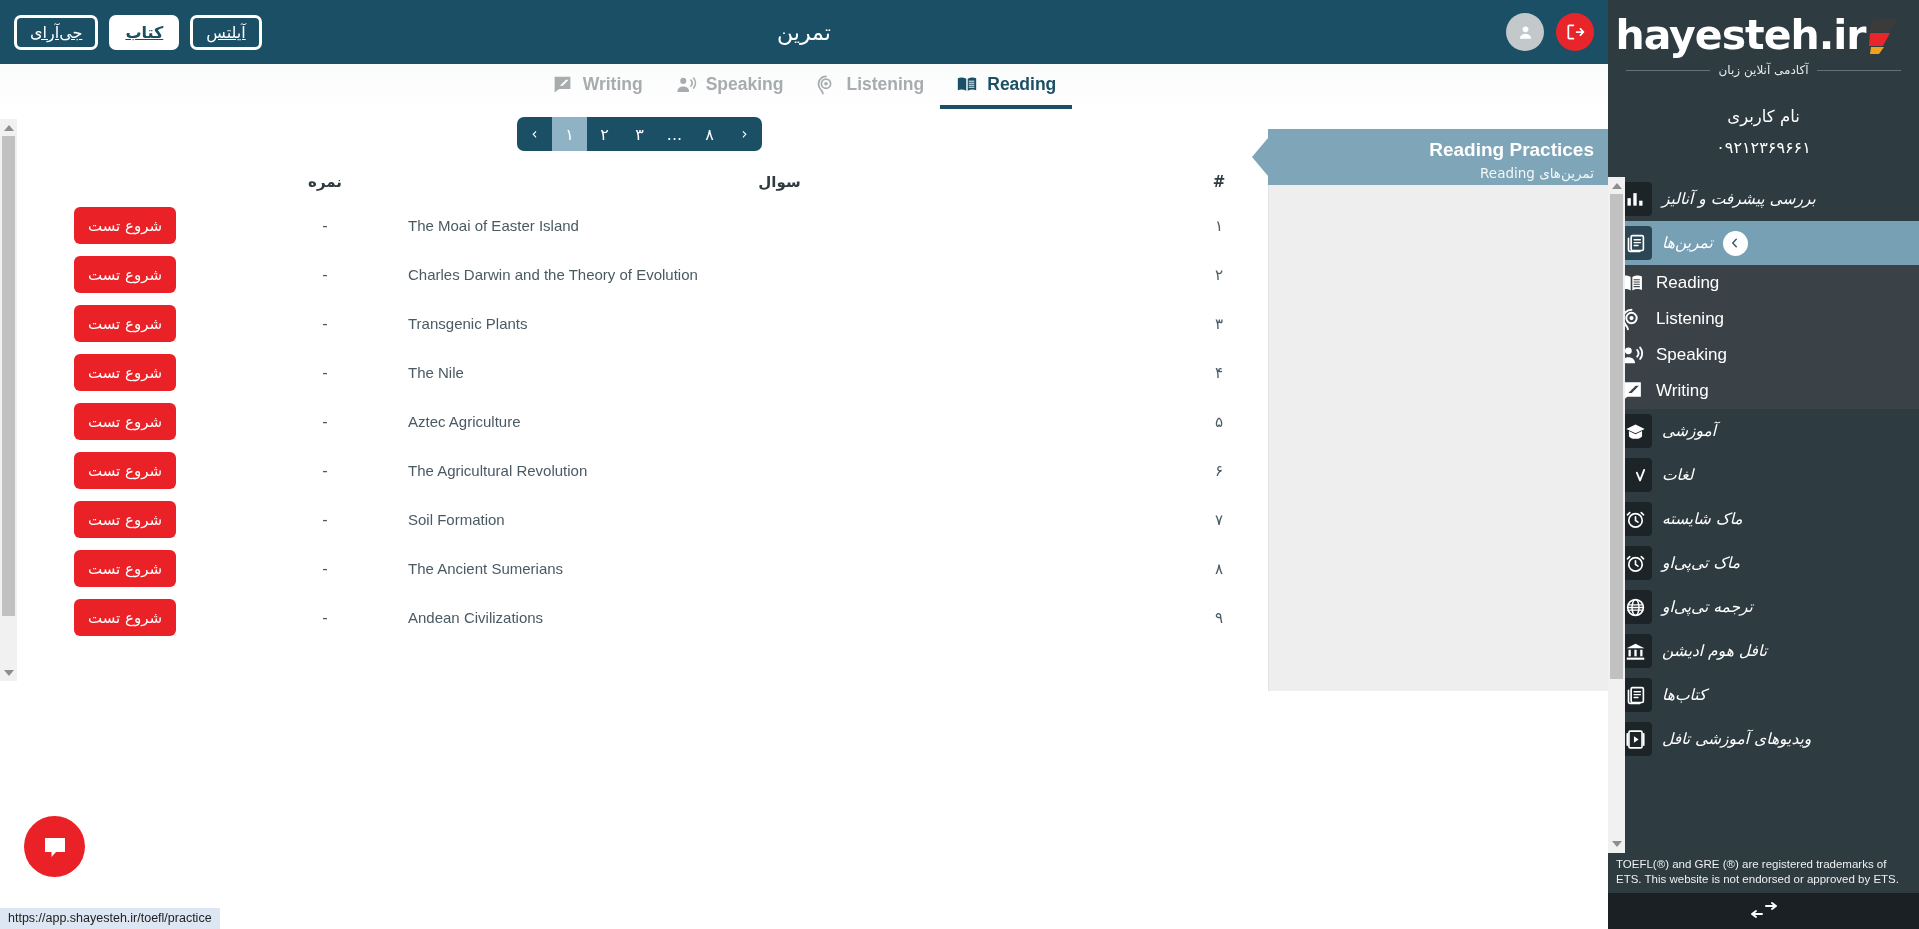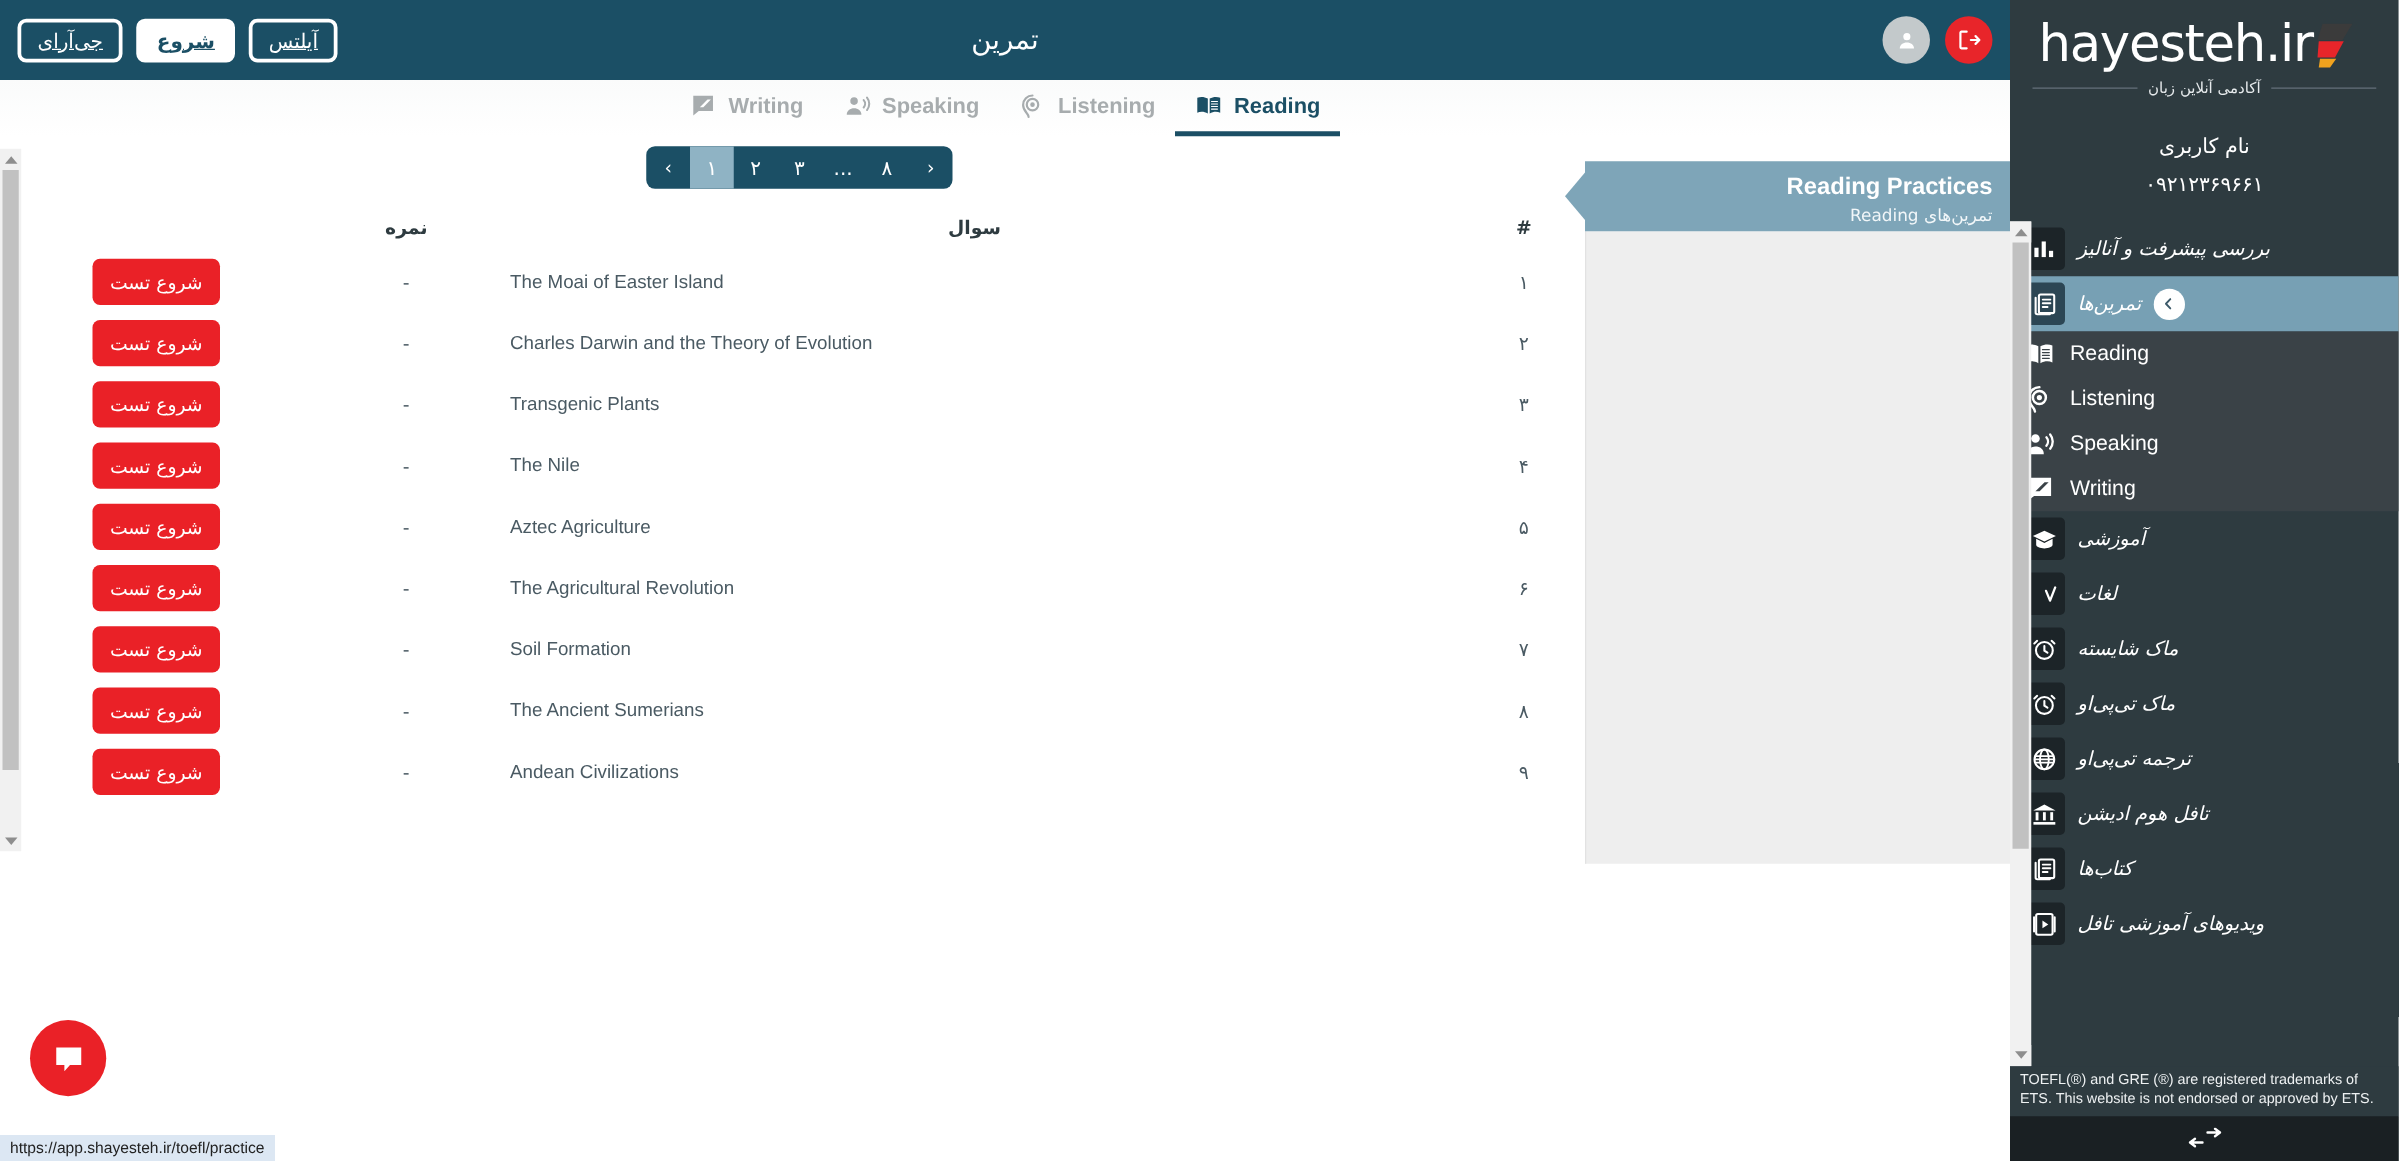--- a/index.html
+++ b/index.html
@@ -29,21 +29,21 @@
     padding: 14px 12px 8px 12px;
     text-align: center;
   }
   .brand-logo-row {
     display: flex; align-items: center; justify-content: center;
     gap: 2px;
   }
   .brand-mark { width: 44px; height: 42px; flex: none; }
   .brand-word {
     font-size: 41px; line-height: 42px;
-    font-weight: 400; letter-spacing: -1px;
+    font-weight: 700; letter-spacing: -1px;
     color: #ffffff;
     font-family: "DejaVu Sans", "Liberation Sans", sans-serif;
   }
   .brand-sub-row {
     display: flex; align-items: center; gap: 8px;
     margin-top: 7px; padding: 0 6px;
   }
   .brand-rule { flex: 1; height: 1px; background: #64707a; }
   .brand-sub {
     font-size: 12px; color: #e6eaec; white-space: nowrap;
@@ -344,21 +344,21 @@
           <circle cx="12" cy="8" r="3.6" fill="#ffffff"></circle>
           <path d="M4.8 20c0-4 3.3-6.2 7.2-6.2S19.2 16 19.2 20z" fill="#ffffff"></path>
         </svg>
       </button>
     </div>
 
     <div class="topbar-title">تمرین</div>
 
     <div class="topbar-right">
       <button class="pill">آیلتس</button>
-      <button class="pill selected">شروع</button>
+      <button class="pill selected">کتاب</button>
       <button class="pill">جی‌آر‌ای</button>
     </div>
   </div>
 
   <div class="tabbar">
     <div class="tab">
       <span class="tab-ico">
         <svg width="21" height="21" viewBox="0 0 24 24">
             <path d="M3 3h18v14H8l-5 4z" fill="#a7acae"></path>
             <path d="M16 6.5 9 13.5h3.2l6.9-7z" fill="#ffffff"></path>

